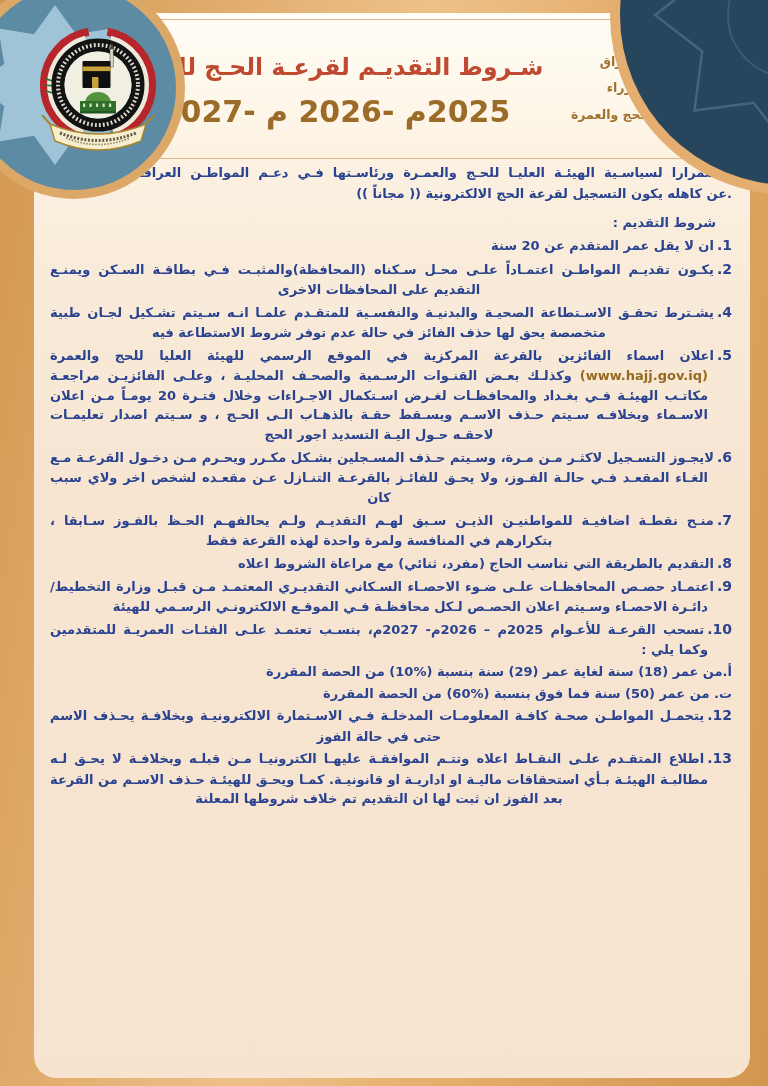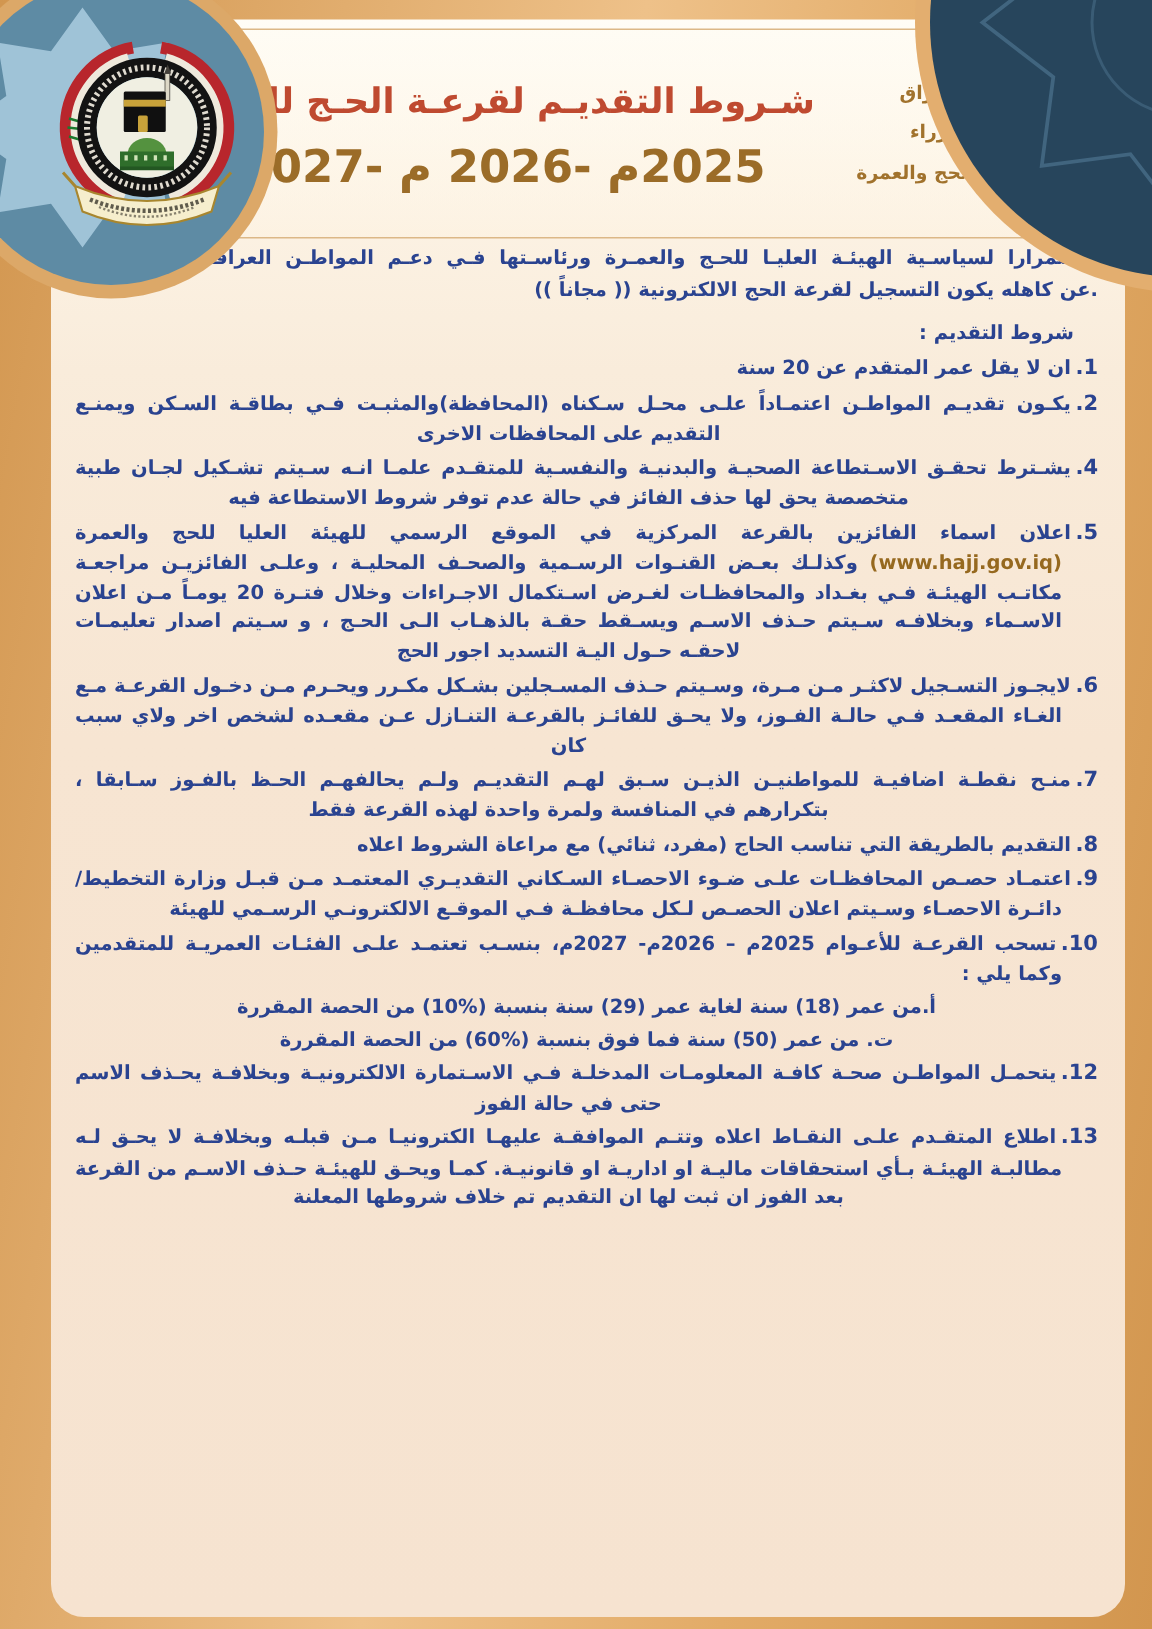--- a/index.html
+++ b/index.html
@@ -22,21 +22,21 @@
   .content{position:absolute;top:150px;right:18px;left:16px;direction:rtl;
         color:#2a4390;font-weight:bold;font-size:13px;line-height:1.52;text-align:right;}
   .content p{margin:0;}
   .intro-j{text-align:justify;text-align-last:justify;}
   .intro-c{text-align:right;margin-bottom:9px !important;margin-top:1px !important;}
   .heading{margin:6px 16px 3px !important;}
   .item{text-align:justify;padding-right:24px;text-indent:-24px;margin-bottom:2px !important;}
   .center-last{text-align-last:center;}
   .num{margin-left:3px;font-size:14px;}
   .url{color:#96691f;}
-  .subline{text-align:center;margin-bottom:2px;}
+  .subline{margin-bottom:2px;}
   
   .corner{position:absolute;border-radius:50%;z-index:3;}
   .corner-left{left:-28px;top:-14px;width:204px;height:204px;background:#5e8ba4;
         box-shadow:0 0 0 9px #dca868;overflow:hidden;}
   .corner-right{left:620px;top:-155px;width:340px;height:340px;background:#27455c;
         box-shadow:0 0 0 10px #e3ae6f;overflow:hidden;}
   .corner svg{display:block;width:100%;height:100%;}
   
   .emblem{position:absolute;left:36px;top:26px;width:124px;height:138px;z-index:5;}
   .emblem svg{display:block;width:100%;height:100%;}

